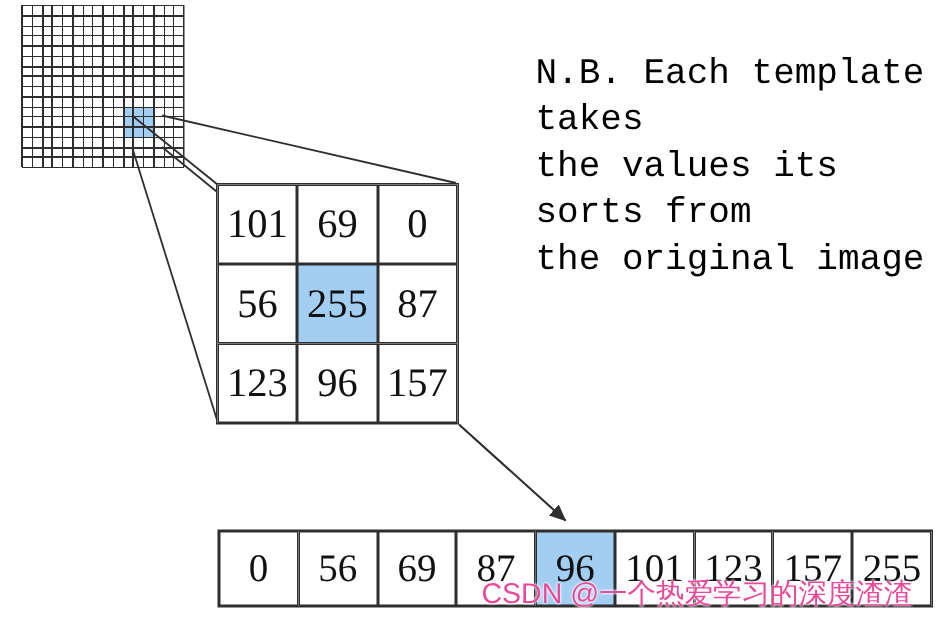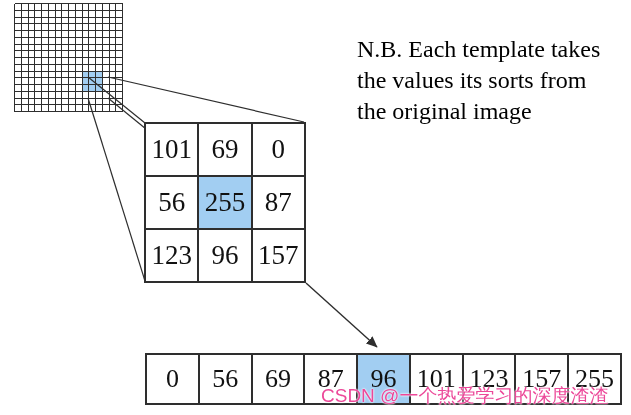--- a/index.html
+++ b/index.html
@@ -46,20 +46,21 @@
     font-size:26px; color:#111; background:#fff;
   }
   .hl { background:var(--hl,#a2cef2) !important; }
 
   
   #note {
     position:absolute; left:357px; top:34px;
     width:270px;
     font-size:24px; line-height:31px; color:#000;
     white-space:pre-line;
+    font-family:Liberation Mono, monospace;
   }
   
   #watermark {
     position:absolute; left:321px; top:383px;
     font-family:"Liberation Sans","DejaVu Sans",sans-serif;
     font-size:19px; color:#ec4899;
     text-shadow:0 0 2px #fff, 0 0 2px #fff;
     white-space:nowrap;
   }
 </style>

